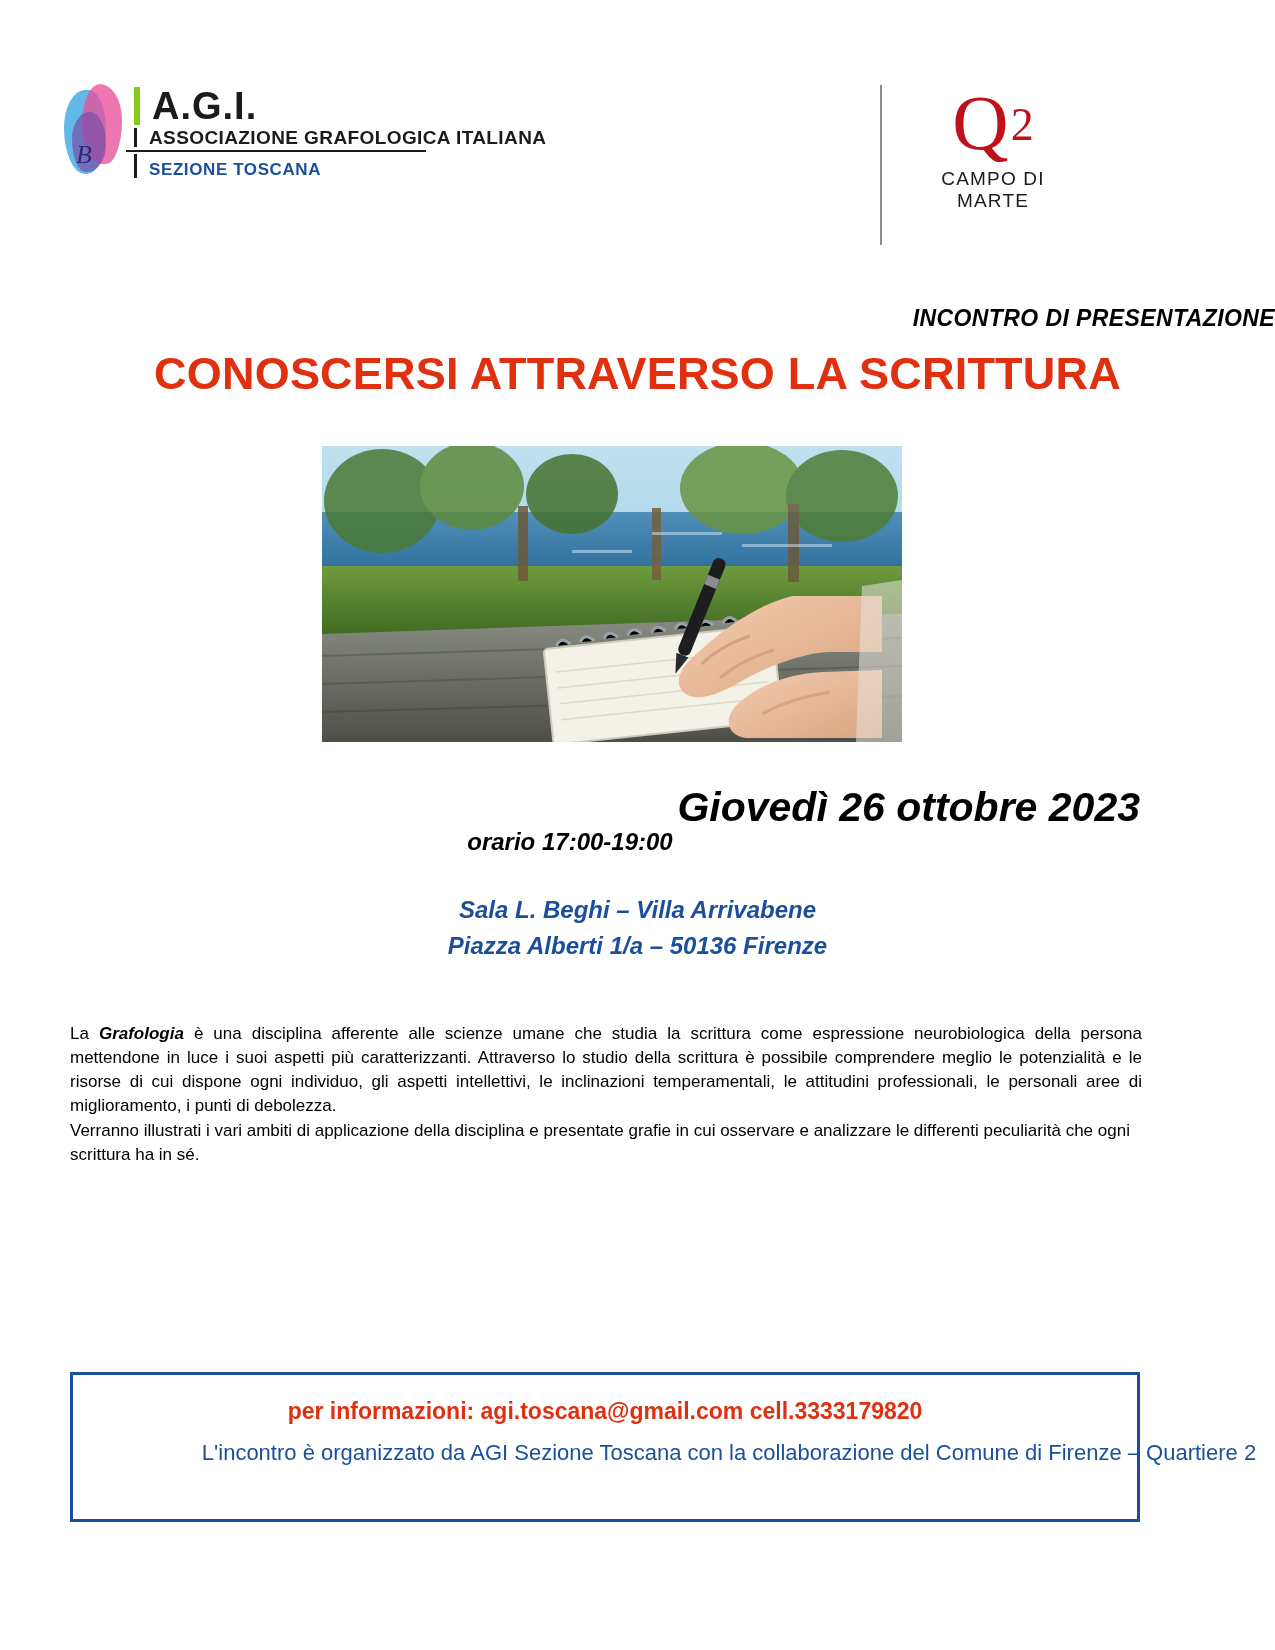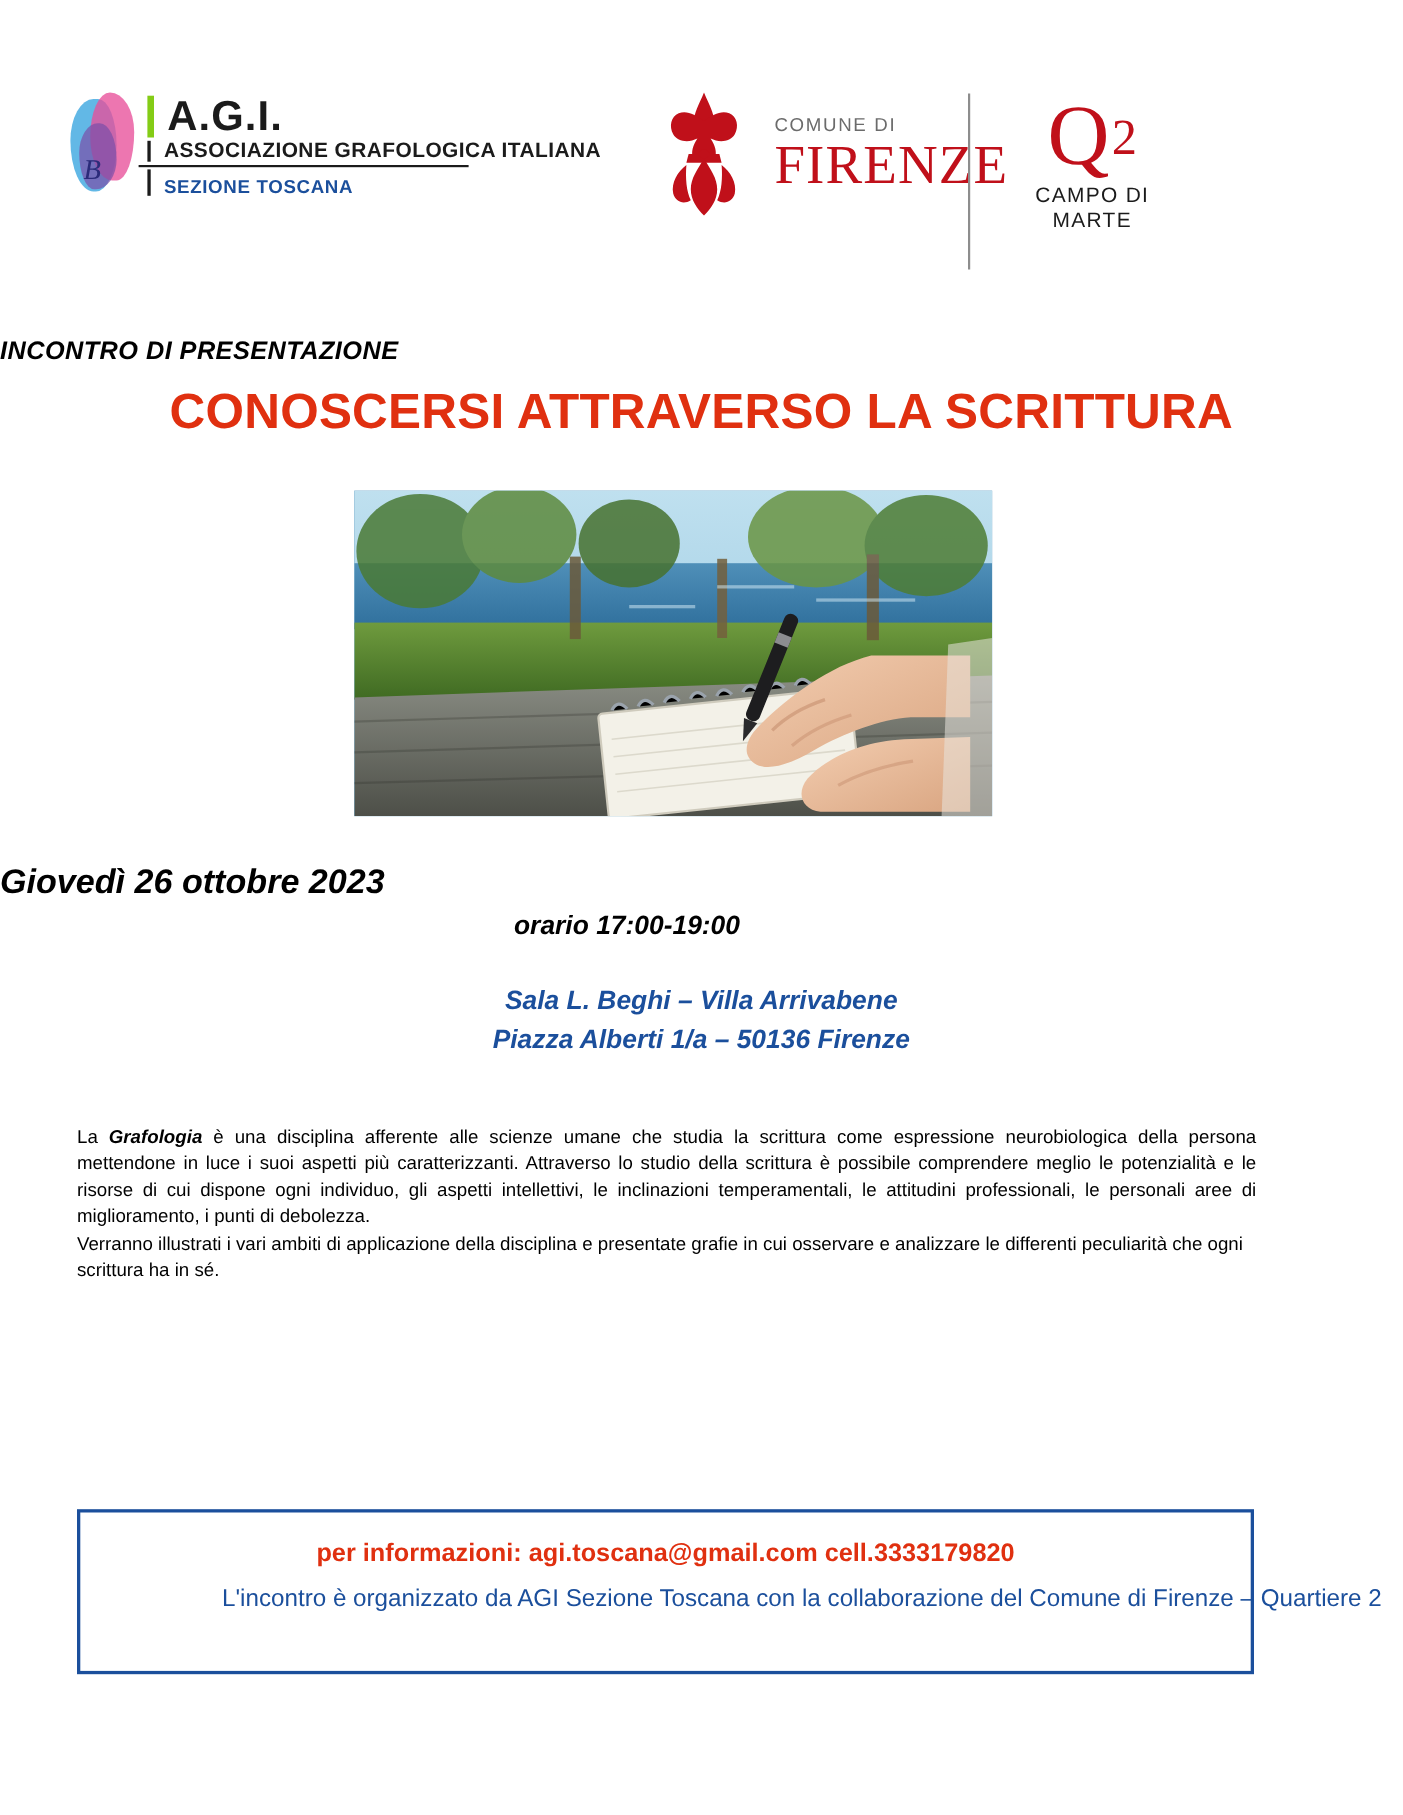--- a/index.html
+++ b/index.html
@@ -178,21 +178,21 @@
     color: #1b1b1b;
     margin-top: 6px;
   }
 
   
   .kicker {
     position: absolute;
     top: 305px;
     left: 0;
     width: 1275px;
-    text-align: left;
+    text-align: right;
     font-size: 23px;
     font-weight: bold;
     font-style: italic;
     letter-spacing: .4px;
   }
   .main-title {
     position: absolute;
     top: 348px;
     left: 0;
     width: 1275px;
@@ -214,22 +214,22 @@
     background: #6fa6c8;
   }
   .photo svg { display: block; }
 
   
   .date-line {
     position: absolute;
     top: 784px;
     left: 0;
     width: 1140px;
-    text-align: left;
-    font-size: 31px;
+    text-align: right;
+    font-size: 41px;
     font-weight: bold;
     font-style: italic;
   }
   .time-line {
     position: absolute;
     top: 828px;
     left: 0;
     width: 1140px;
     text-align: center;
     font-size: 24px;
@@ -318,38 +318,20 @@
       <div class="mark-letter">B</div>
     </div>
     <div class="agi-text">
       <div class="agi-title">A.G.I.</div>
       <div class="agi-sub">ASSOCIAZIONE GRAFOLOGICA ITALIANA</div>
       <div class="agi-sub2">SEZIONE TOSCANA</div>
     </div>
   </div>
   <div class="agi-rule"></div>
 
-  <div class="firenze-logo">
-    <svg class="giglio" viewBox="0 0 100 118">
-      <g fill="#c0101a">
-        <path d="M50 4 C45 16 41 22 41 30 C41 38 46 42 50 48 C54 42 59 38 59 30 C59 22 55 16 50 4 Z"></path>
-        <path d="M50 30 C42 24 34 20 27 23 C20 26 18 35 22 42 C26 49 36 50 44 46 C40 52 38 58 40 64 L50 58 Z"></path>
-        <path d="M50 30 C58 24 66 20 73 23 C80 26 82 35 78 42 C74 49 64 50 56 46 C60 52 62 58 60 64 L50 58 Z"></path>
-        <path d="M36 60 L64 60 L66 68 L34 68 Z"></path>
-        <path d="M50 64 C44 74 38 82 38 92 C38 102 44 110 50 116 C56 110 62 102 62 92 C62 82 56 74 50 64 Z"></path>
-        <path d="M34 70 C26 76 20 86 22 96 C24 104 32 106 38 102 C34 94 33 82 34 70 Z"></path>
-        <path d="M66 70 C74 76 80 86 78 96 C76 104 68 106 62 102 C66 94 67 82 66 70 Z"></path>
-        <ellipse cx="50" cy="60" rx="5" ry="4"></ellipse>
-      </g>
-    </svg>
-    <div class="firenze-text">
-      <div class="firenze-comune">COMUNE DI</div>
-      <div class="firenze-name">FIRENZE</div>
-    </div>
-  </div>
 
   <div class="divider-vert"></div>
 
   <div class="q2-logo">
     <div class="q2-row">
       <span class="q2-q">Q</span>
       <span class="q2-2">2</span>
     </div>
     <div class="q2-sub">CAMPO DI MARTE</div>
   </div>

